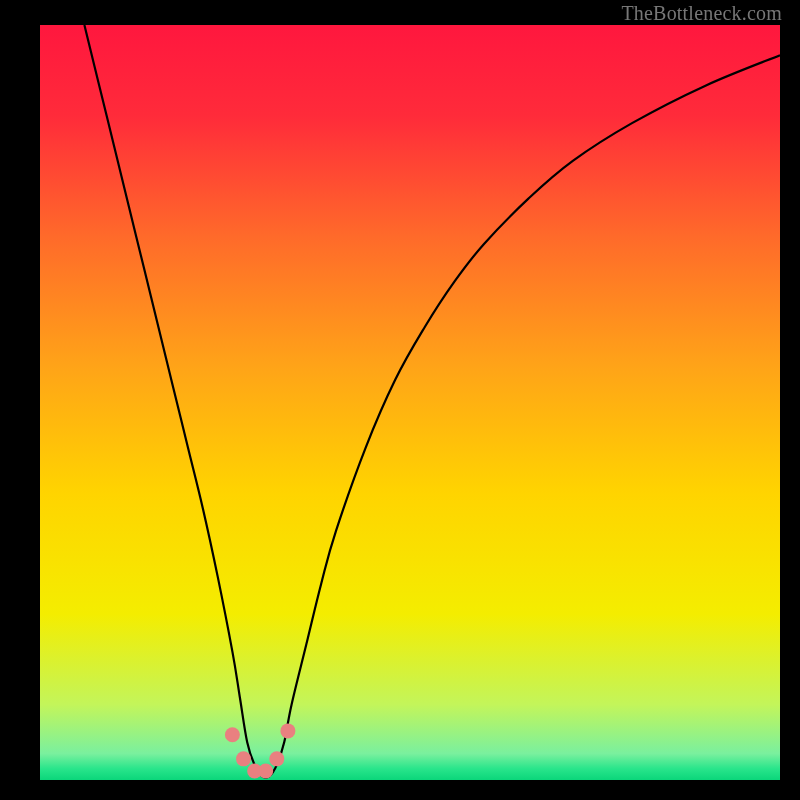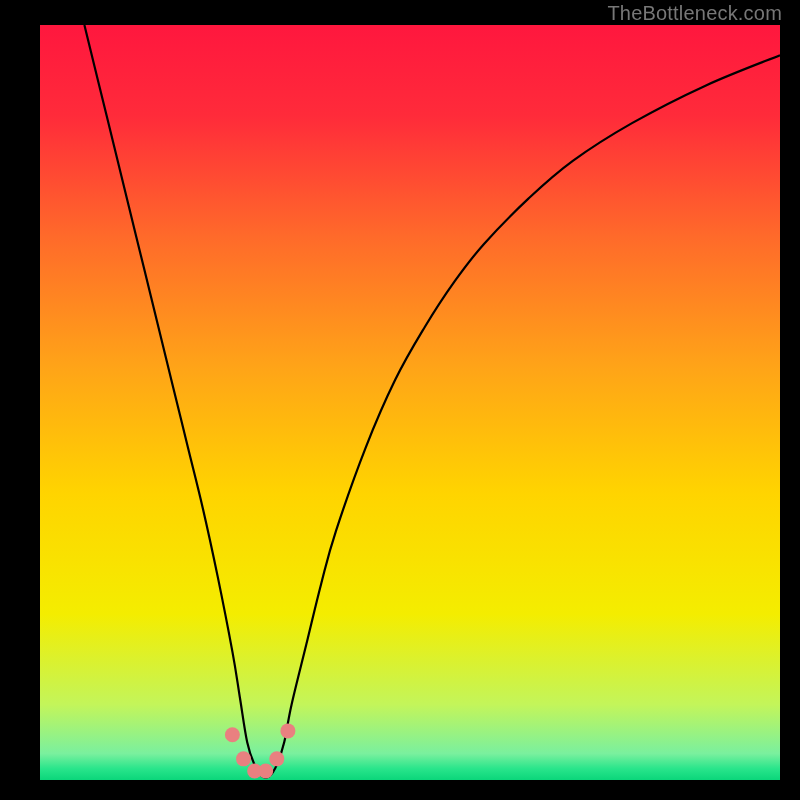--- a/index.html
+++ b/index.html
@@ -37,21 +37,21 @@
     position: absolute;
     left: 0;
     top: 0;
     width: 100%;
     height: 100%;
   }
   .watermark {
     position: absolute;
     top: 2px;
     right: 18px;
-    font-family: Liberation Sans, sans-serif;
+    font-family: Liberation Serif, serif;
     font-size: 20px;
     color: #777;
     letter-spacing: 0.2px;
   }
 </style>
 </head>
 <body>
 
 <div class="frame">
 

